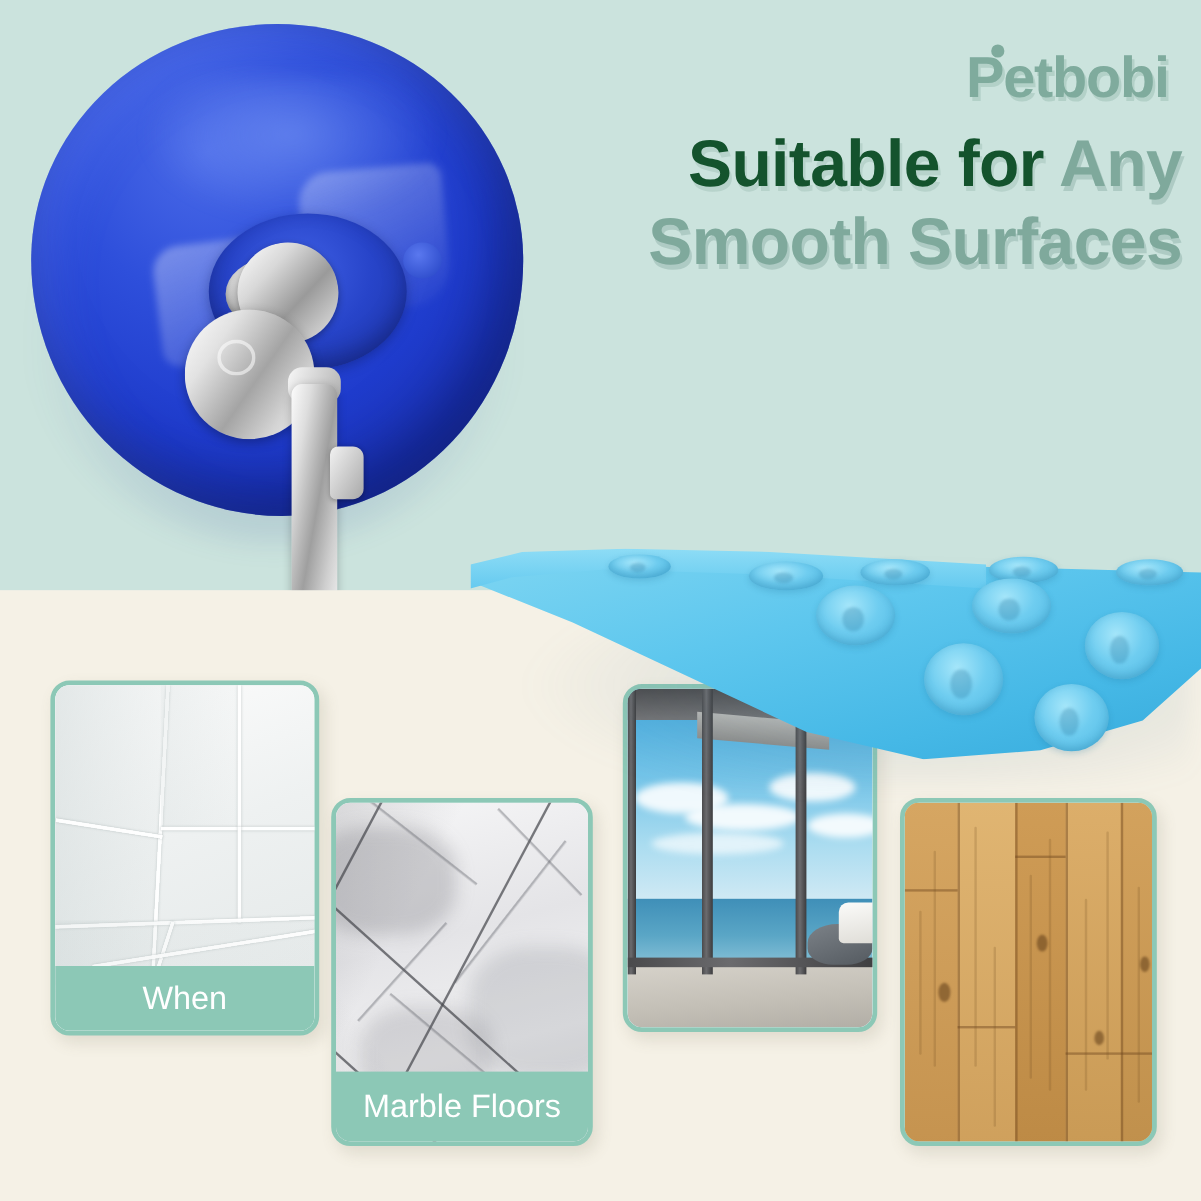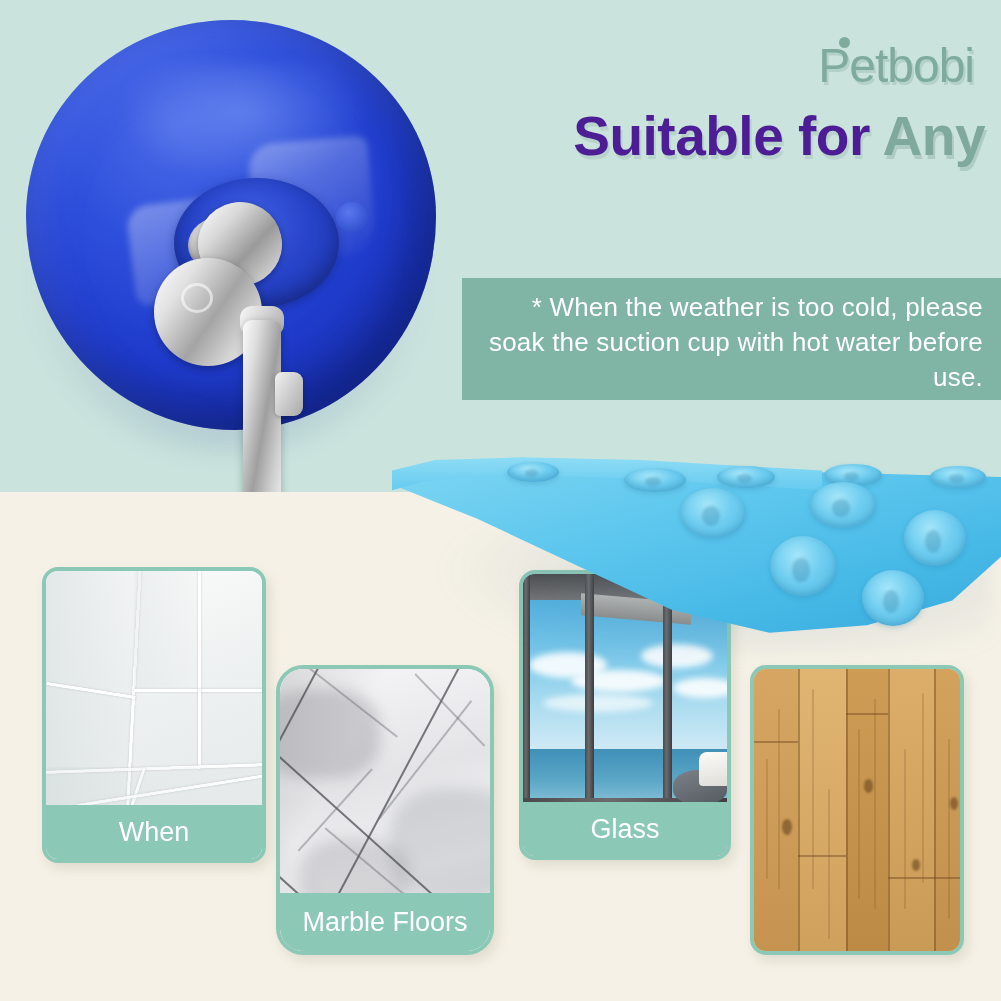--- a/index.html
+++ b/index.html
@@ -117,37 +117,37 @@
     border-radius:12px;
     background:linear-gradient(110deg,#f7f7f7,#b2b2b2);
   }
 
   
   #brand-row{
     position:absolute; left:470px; top:38px; width:510px; text-align:right;
   }
   #brand-logo{
     display:inline-block; position:relative;
-    font-size:48px; font-weight:normal; letter-spacing:-1px;
+    font-size:48px; font-weight:bold; letter-spacing:-1px;
     color:#7fab9d;
     text-shadow:2px 3px 0 rgba(120,160,148,.28);
     padding-right:6px;
   }
   #brand-dot{
     position:absolute; left:21px; top:-1px; width:11px; height:11px;
     border-radius:50%; background:#7fab9d;
   }
 
   #headline{
     position:absolute; left:455px; top:104px; width:530px;
     text-align:right;
     font-size:55px; font-weight:bold; line-height:1.18;
     letter-spacing:-0.5px;
   }
-  .hl-white{ color:#4c1d95; text-shadow:2px 4px 0 rgba(125,165,152,.25);margin-left:47px; }
+  .hl-white{ color:#14532d; text-shadow:2px 4px 0 rgba(125,165,152,.25);margin-left:47px; }
   .hl-green{ color:#7fa99c; text-shadow:2px 4px 0 rgba(110,150,138,.30); }
 
   #note-band{
     position:absolute; left:462px; top:278px; width:539px; height:122px;
     background:#80b5a6;
   }
   #note-text{
     position:absolute; left:16px; top:12px; width:505px;
     text-align:right;
     color:#ffffff; font-size:26px; line-height:1.34;
@@ -280,25 +280,23 @@
     <div id="brand-logo">
       <span id="brand-dot"></span>
       <span>Petbobi</span>
     </div>
   </div>
 
   <div id="headline">
     <div>
       <span class="hl-white">Suitable for </span><span class="hl-green">Any</span>
     </div>
-  </div>
-
-  <div id="note-band">
-    <div id="note-text">* When the weather is too cold, please soak the suction cup with hot water before use.</div>
-  </div>
+    <div class="hl-green">Smooth Surfaces</div>
+  </div>
+
 </div>
 
 <div id="bottom-section"></div>
 
 <div id="suction-mat">
   <div class="mat-shadow"></div>
   <div class="mat-body"></div>
   <div class="mat-edge"></div>
   <div class="cupdot" style="left:232px;top:28px;width:62px;height:24px;"></div>
   <div class="cupdot" style="left:115px;top:22px;width:52px;height:20px;"></div>
@@ -322,21 +320,21 @@
     <div class="tline" style="left:152px;top:118px;width:3px;height:80px;"></div>
     <div class="tline" style="left:0;top:196px;width:222px;height:3px;transform:rotate(-2deg);"></div>
     <div class="tline" style="left:88px;top:196px;width:3px;height:56px;transform:rotate(18deg);"></div>
     <div class="tline" style="left:30px;top:218px;width:192px;height:3px;transform:rotate(-9deg);"></div>
     <div class="tshade" style="left:88px;top:0;width:64px;height:118px;opacity:.55;"></div>
     <div class="tshade" style="left:0;top:196px;width:222px;height:60px;opacity:.4;"></div>
   </div>
   <div class="card-label" style="height:54px;">When</div>
 </div>
 
-<div class="card" style="left:276px;top:665px;width:218px;height:290px;z-index:4;border-radius:27px;">
+<div class="card" style="left:276px;top:665px;width:218px;height:290px;z-index:4;">
   <div class="card-img marble-bg">
     <div class="mpatch" style="left:-20px;top:20px;width:120px;height:90px;background:rgba(110,112,120,.28);"></div>
     <div class="mpatch" style="left:110px;top:120px;width:130px;height:110px;background:rgba(120,122,130,.22);"></div>
     <div class="mpatch" style="left:20px;top:170px;width:110px;height:80px;background:rgba(100,102,110,.20);"></div>
     <div class="mgrout" style="left:-30px;top:60px;width:300px;height:2px;transform:rotate(42deg);transform-origin:left top;"></div>
     <div class="mgrout" style="left:-30px;top:180px;width:300px;height:2px;transform:rotate(42deg);transform-origin:left top;"></div>
     <div class="mgrout" style="left:60px;top:-40px;width:320px;height:2px;transform:rotate(118deg);transform-origin:left top;"></div>
     <div class="mgrout" style="left:190px;top:-20px;width:320px;height:2px;transform:rotate(118deg);transform-origin:left top;"></div>
     <div class="mvein" style="left:10px;top:30px;width:120px;height:2px;transform:rotate(38deg);"></div>
     <div class="mvein" style="left:70px;top:90px;width:150px;height:1.5px;transform:rotate(-52deg);"></div>
@@ -359,21 +357,20 @@
     <div class="glass-floor"></div>
     <div class="ceiling" style="left:0;top:0;width:212px;height:26px;"></div>
     <div class="soffit" style="left:58px;top:24px;width:110px;height:22px;transform:skewY(5deg);"></div>
     <div class="mullion" style="left:62px;top:0;width:9px;height:238px;"></div>
     <div class="mullion" style="left:140px;top:0;width:9px;height:238px;"></div>
     <div class="mullion" style="left:0;top:0;width:7px;height:238px;"></div>
     <div class="mullion" style="left:0;top:224px;width:212px;height:8px;"></div>
     <div class="pouf" style="left:150px;top:196px;width:54px;height:34px;"></div>
     <div class="bedding" style="left:176px;top:178px;width:40px;height:34px;"></div>
   </div>
-  <div class="card-label" style="height:54px;">Glass</div>
 </div>
 
 <div class="card" style="left:750px;top:665px;width:214px;height:290px;z-index:7;">
   <div class="card-img wood-bg">
     <div class="plank" style="left:0;top:0;width:44px;height:290px;background:linear-gradient(180deg,#d6a662,#c5934f);"></div>
     <div class="plank" style="left:44px;top:0;width:48px;height:290px;background:linear-gradient(180deg,#e0b572,#cfa05c);"></div>
     <div class="plank" style="left:92px;top:0;width:42px;height:290px;background:linear-gradient(180deg,#cf9c56,#bd8a45);"></div>
     <div class="plank" style="left:134px;top:0;width:46px;height:290px;background:linear-gradient(180deg,#dcae6a,#c99a55);"></div>
     <div class="plank" style="left:180px;top:0;width:34px;height:290px;background:linear-gradient(180deg,#d3a25d,#c0904c);"></div>
     <div class="wseam" style="left:44px;top:0;width:1.5px;height:290px;"></div>

